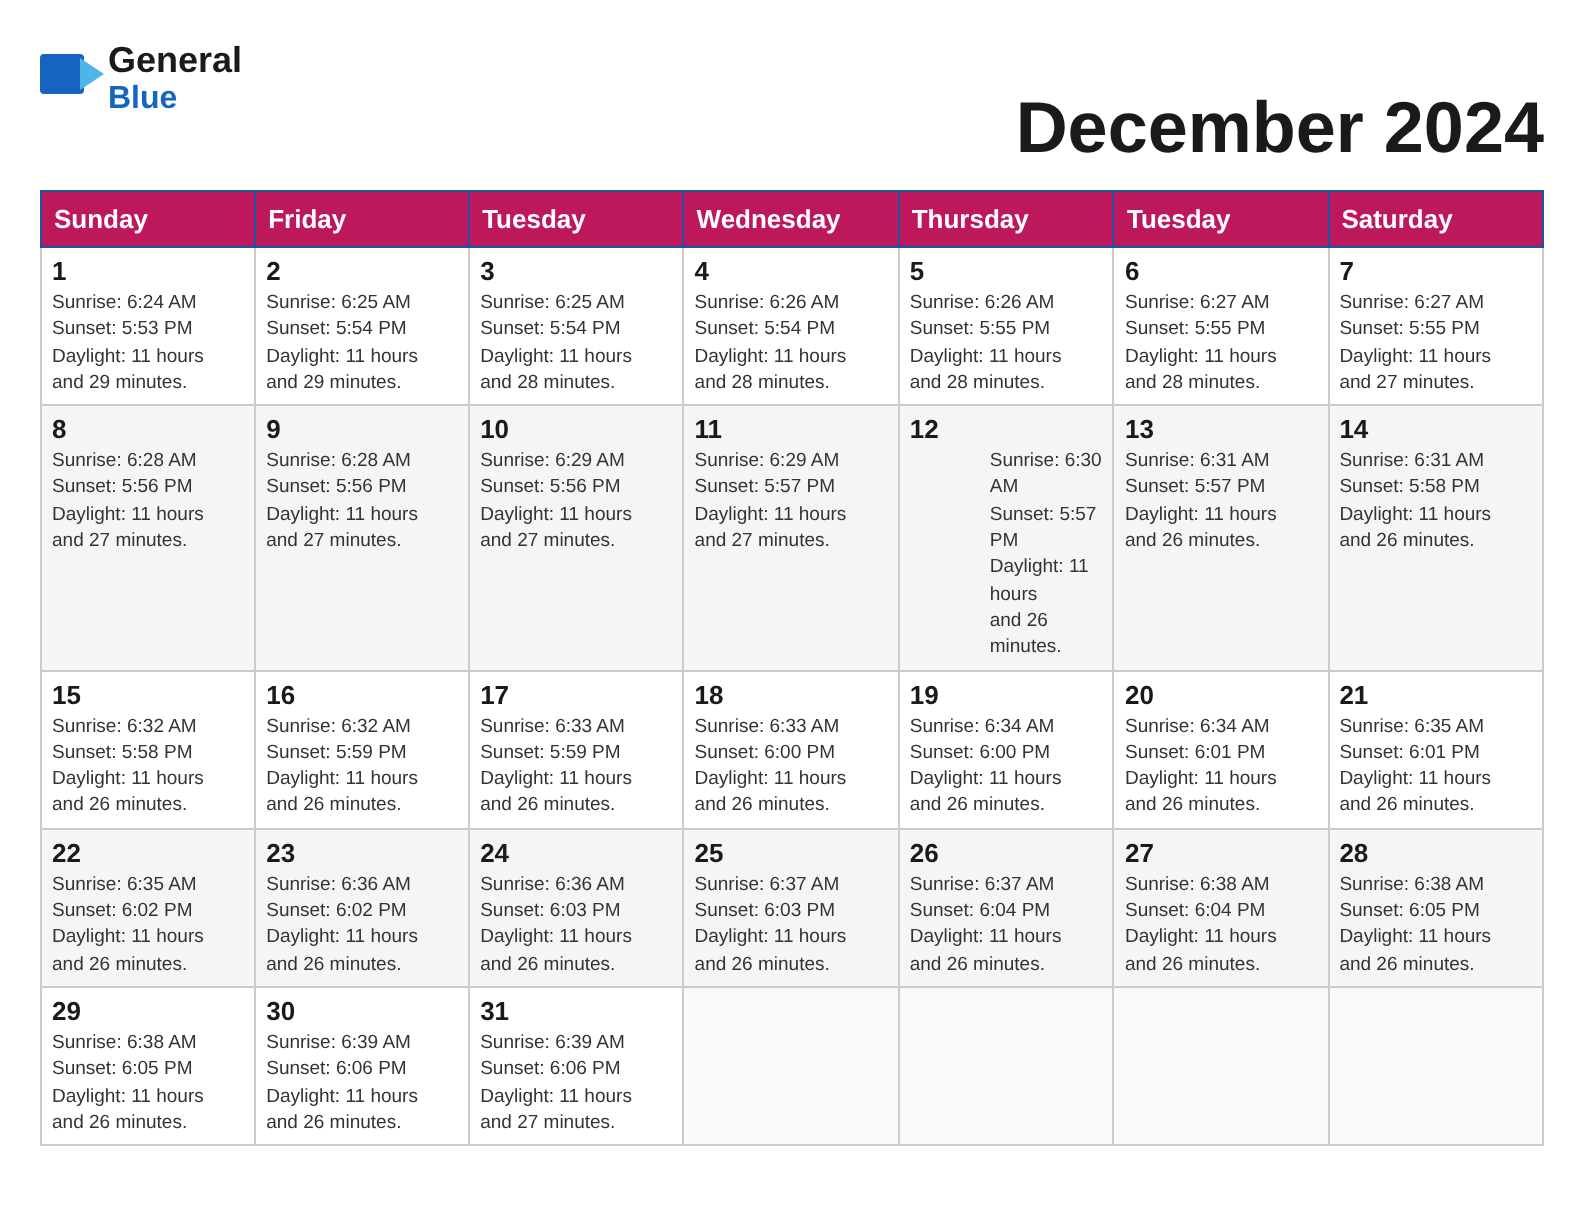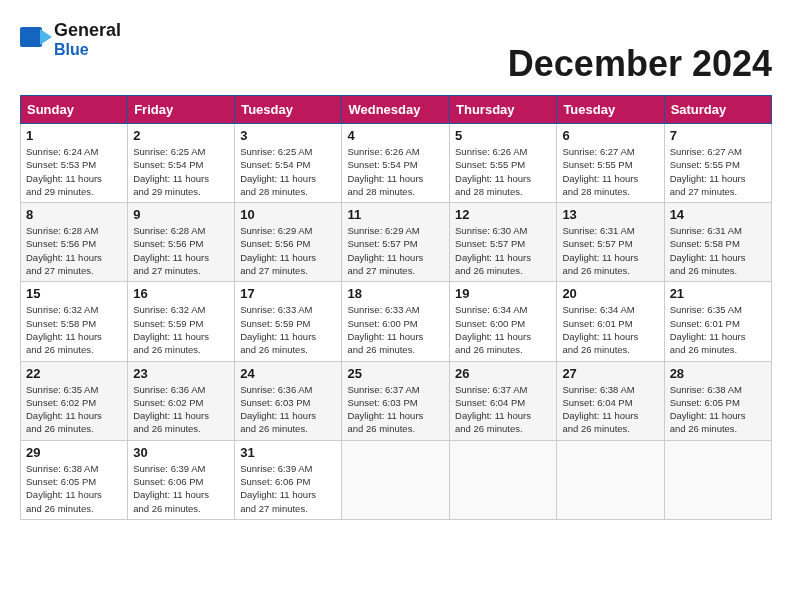--- a/index.html
+++ b/index.html
@@ -194,21 +194,21 @@
         </td>
         <td>
           <span class="day-number">11</span>
           <div class="day-info" style="white-space: pre-line;">Sunrise: 6:29 AM
 Sunset: 5:57 PM
 Daylight: 11 hours
 and 27 minutes.</div>
         </td>
         <td>
           <span class="day-number">12</span>
-          <div class="day-info" style="white-space: pre-line;">Sunrise: 6:30 AM
+          <div class="day-info" style="white-space: pre-line; margin-left: 40px;">Sunrise: 6:30 AM
 Sunset: 5:57 PM
 Daylight: 11 hours
 and 26 minutes.</div>
         </td>
         <td>
           <span class="day-number">13</span>
           <div class="day-info" style="white-space: pre-line;">Sunrise: 6:31 AM
 Sunset: 5:57 PM
 Daylight: 11 hours
 and 26 minutes.</div>

